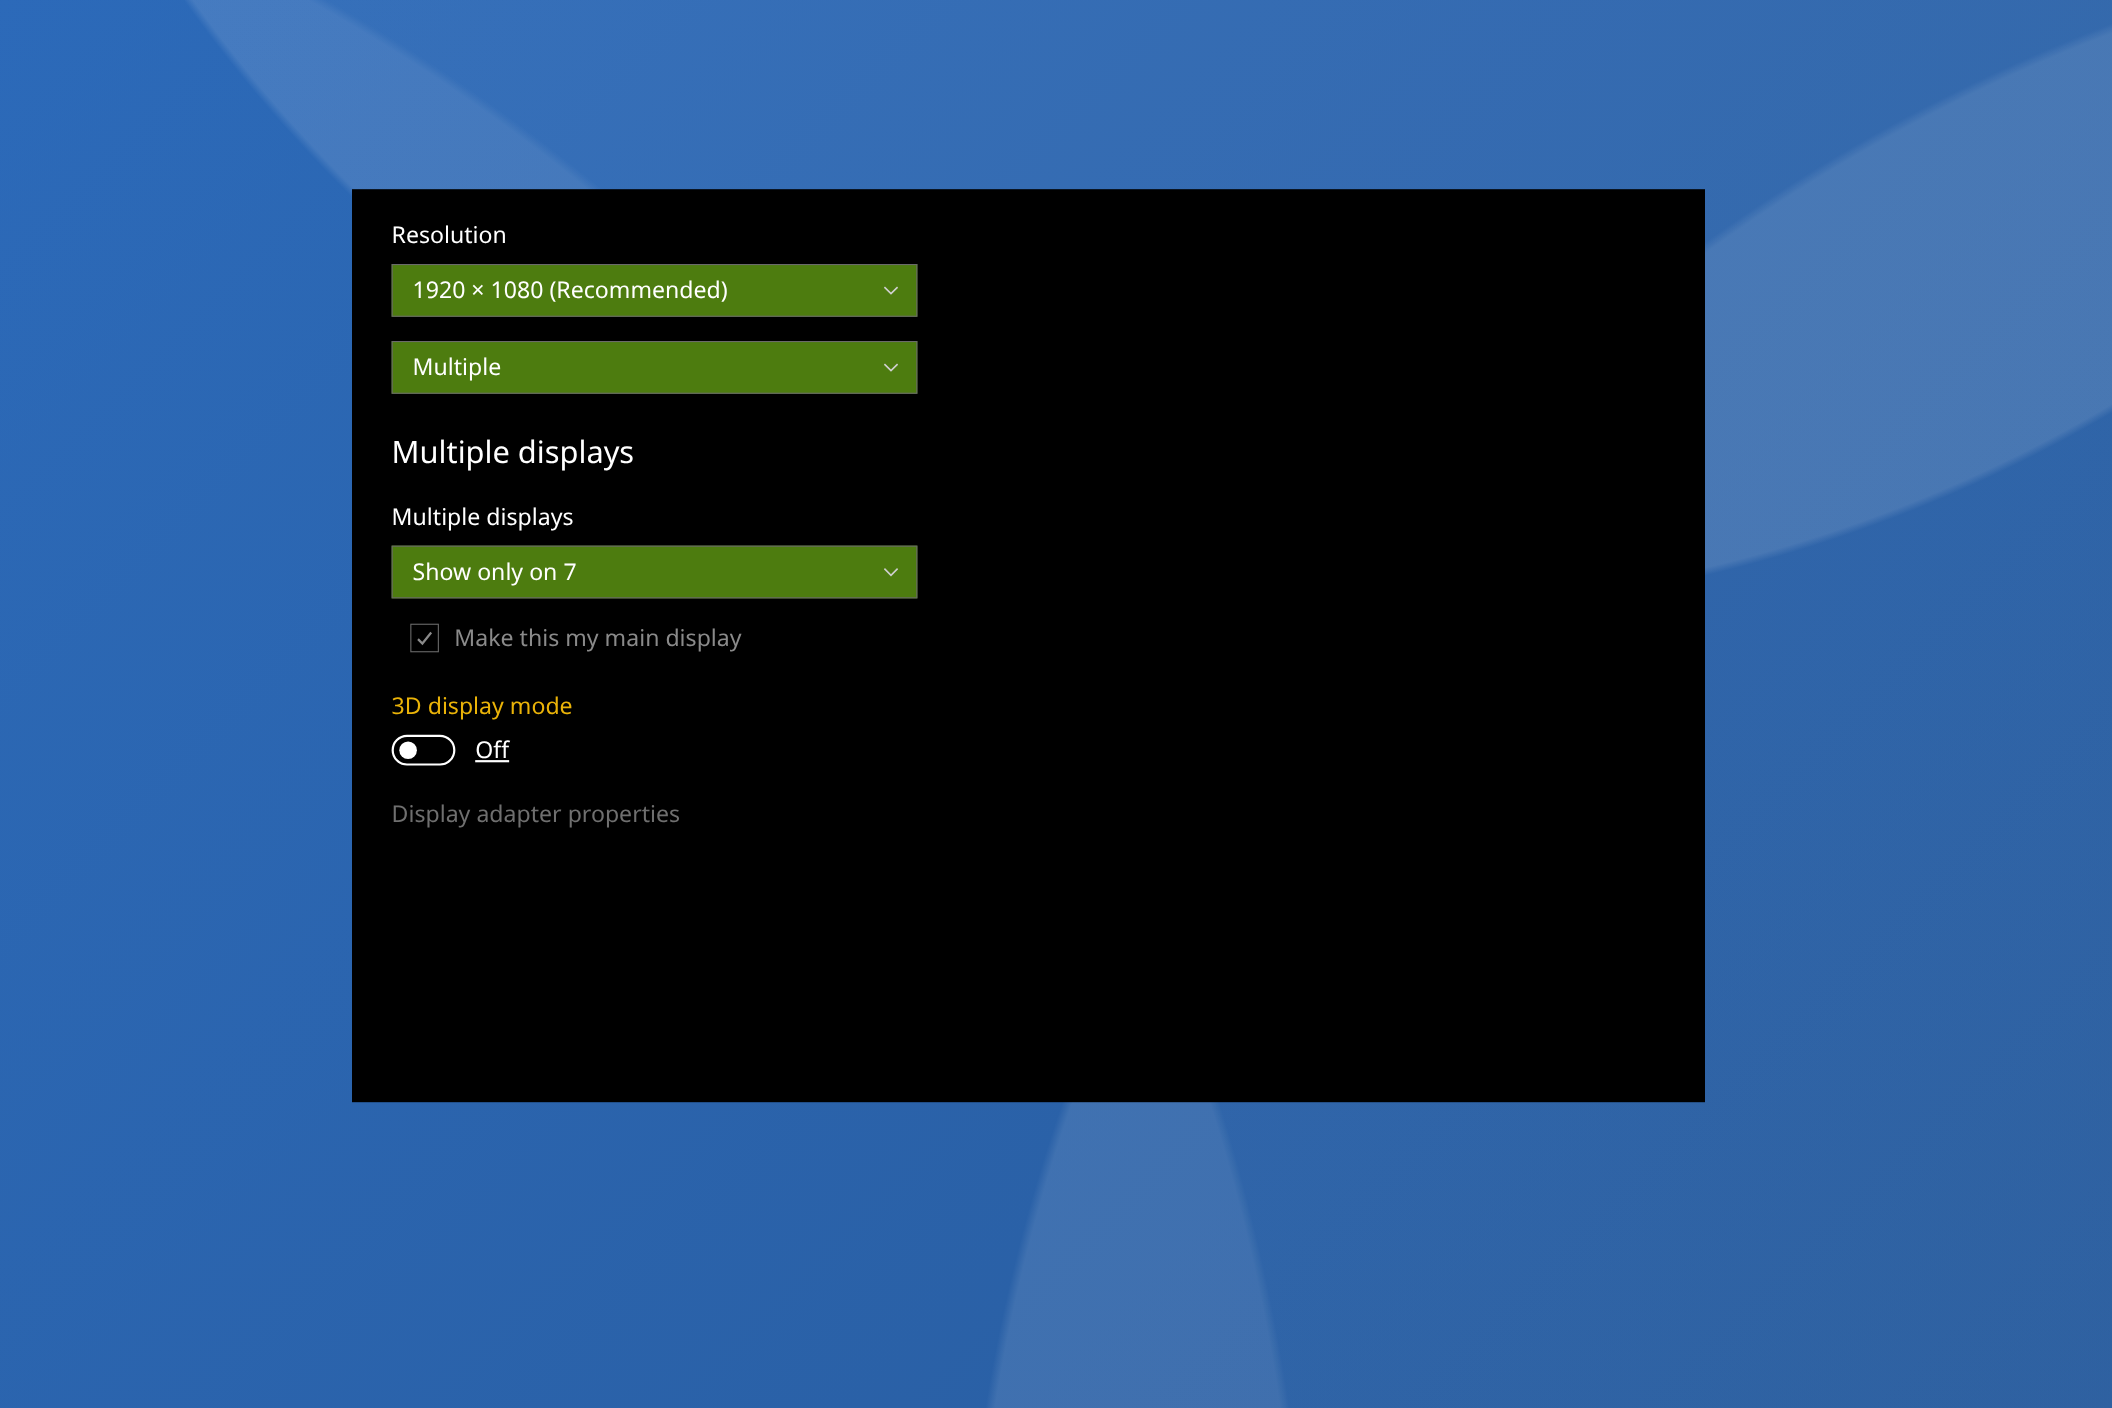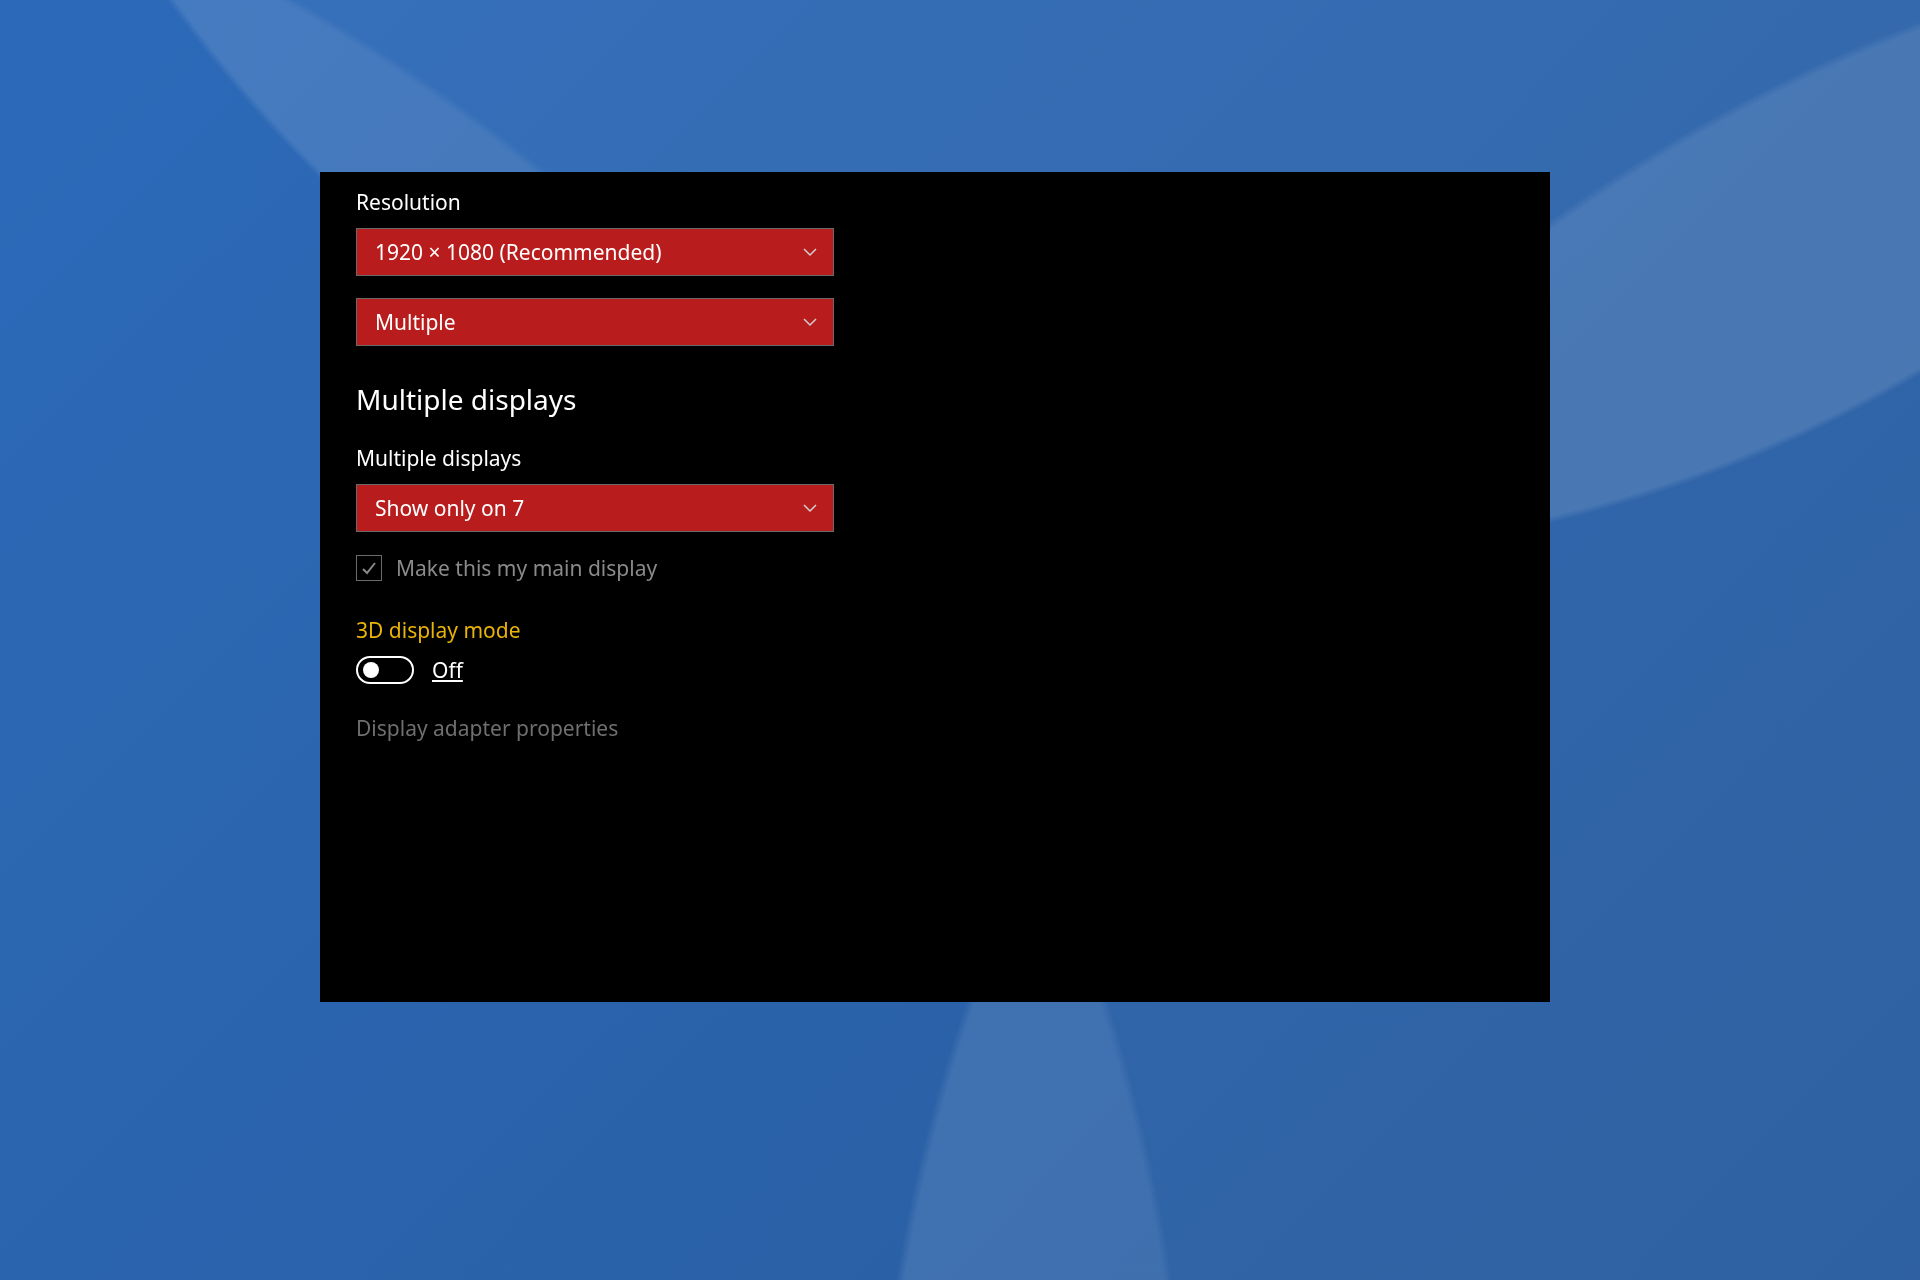--- a/index.html
+++ b/index.html
@@ -17,33 +17,33 @@
       radial-gradient(circle at 130% 120%, rgba(255,255,255,0.10) 0%, rgba(255,255,255,0.10) 55%, transparent 55.3%),
       radial-gradient(circle at -30% 120%, rgba(255,255,255,0.08) 0%, rgba(255,255,255,0.08) 60%, transparent 60.3%),
       linear-gradient(135deg, #1a5db3 0%, #174f96 100%);
   }
   .panel {
     position: absolute;
     left: 320px; top: 172px;
     width: 1230px; height: 830px;
     background: #000;
     color: #fff;
-    padding: 16px 36px 32px 36px;
+    padding: 28px 36px 32px 36px;
   }
   .field-label {
     font-size: 21px;
     font-weight: 400;
     color: #ffffff;
     margin-bottom: 12px;
   }
   .dropdown {
     width: 478px;
     height: 48px;
     border: 1px solid #6a6a6a;
-    background: #b91c1c;
+    background: #4d7c0f;
     display: flex;
     align-items: center;
     justify-content: space-between;
     padding: 0 14px 0 18px;
     margin-bottom: 22px;
     cursor: pointer;
   }
   .dropdown-value {
     font-size: 21px;
     color: #ffffff;
@@ -56,20 +56,21 @@
     margin-top: 34px;
     margin-bottom: 26px;
     color: #ffffff;
   }
   .checkbox-row {
     display: flex;
     align-items: center;
     gap: 14px;
     margin-top: 8px;
     margin-bottom: 34px;
+    margin-left: 17px;
   }
   .checkbox {
     width: 26px; height: 26px;
     border: 1.5px solid #6a6a6a;
     display: inline-flex; align-items: center; justify-content: center;
   }
   .checkbox svg { stroke: #8a8a8a; stroke-width: 2; fill: none; }
   .checkbox-label {
     font-size: 21px;
     color: #8a8a8a;

